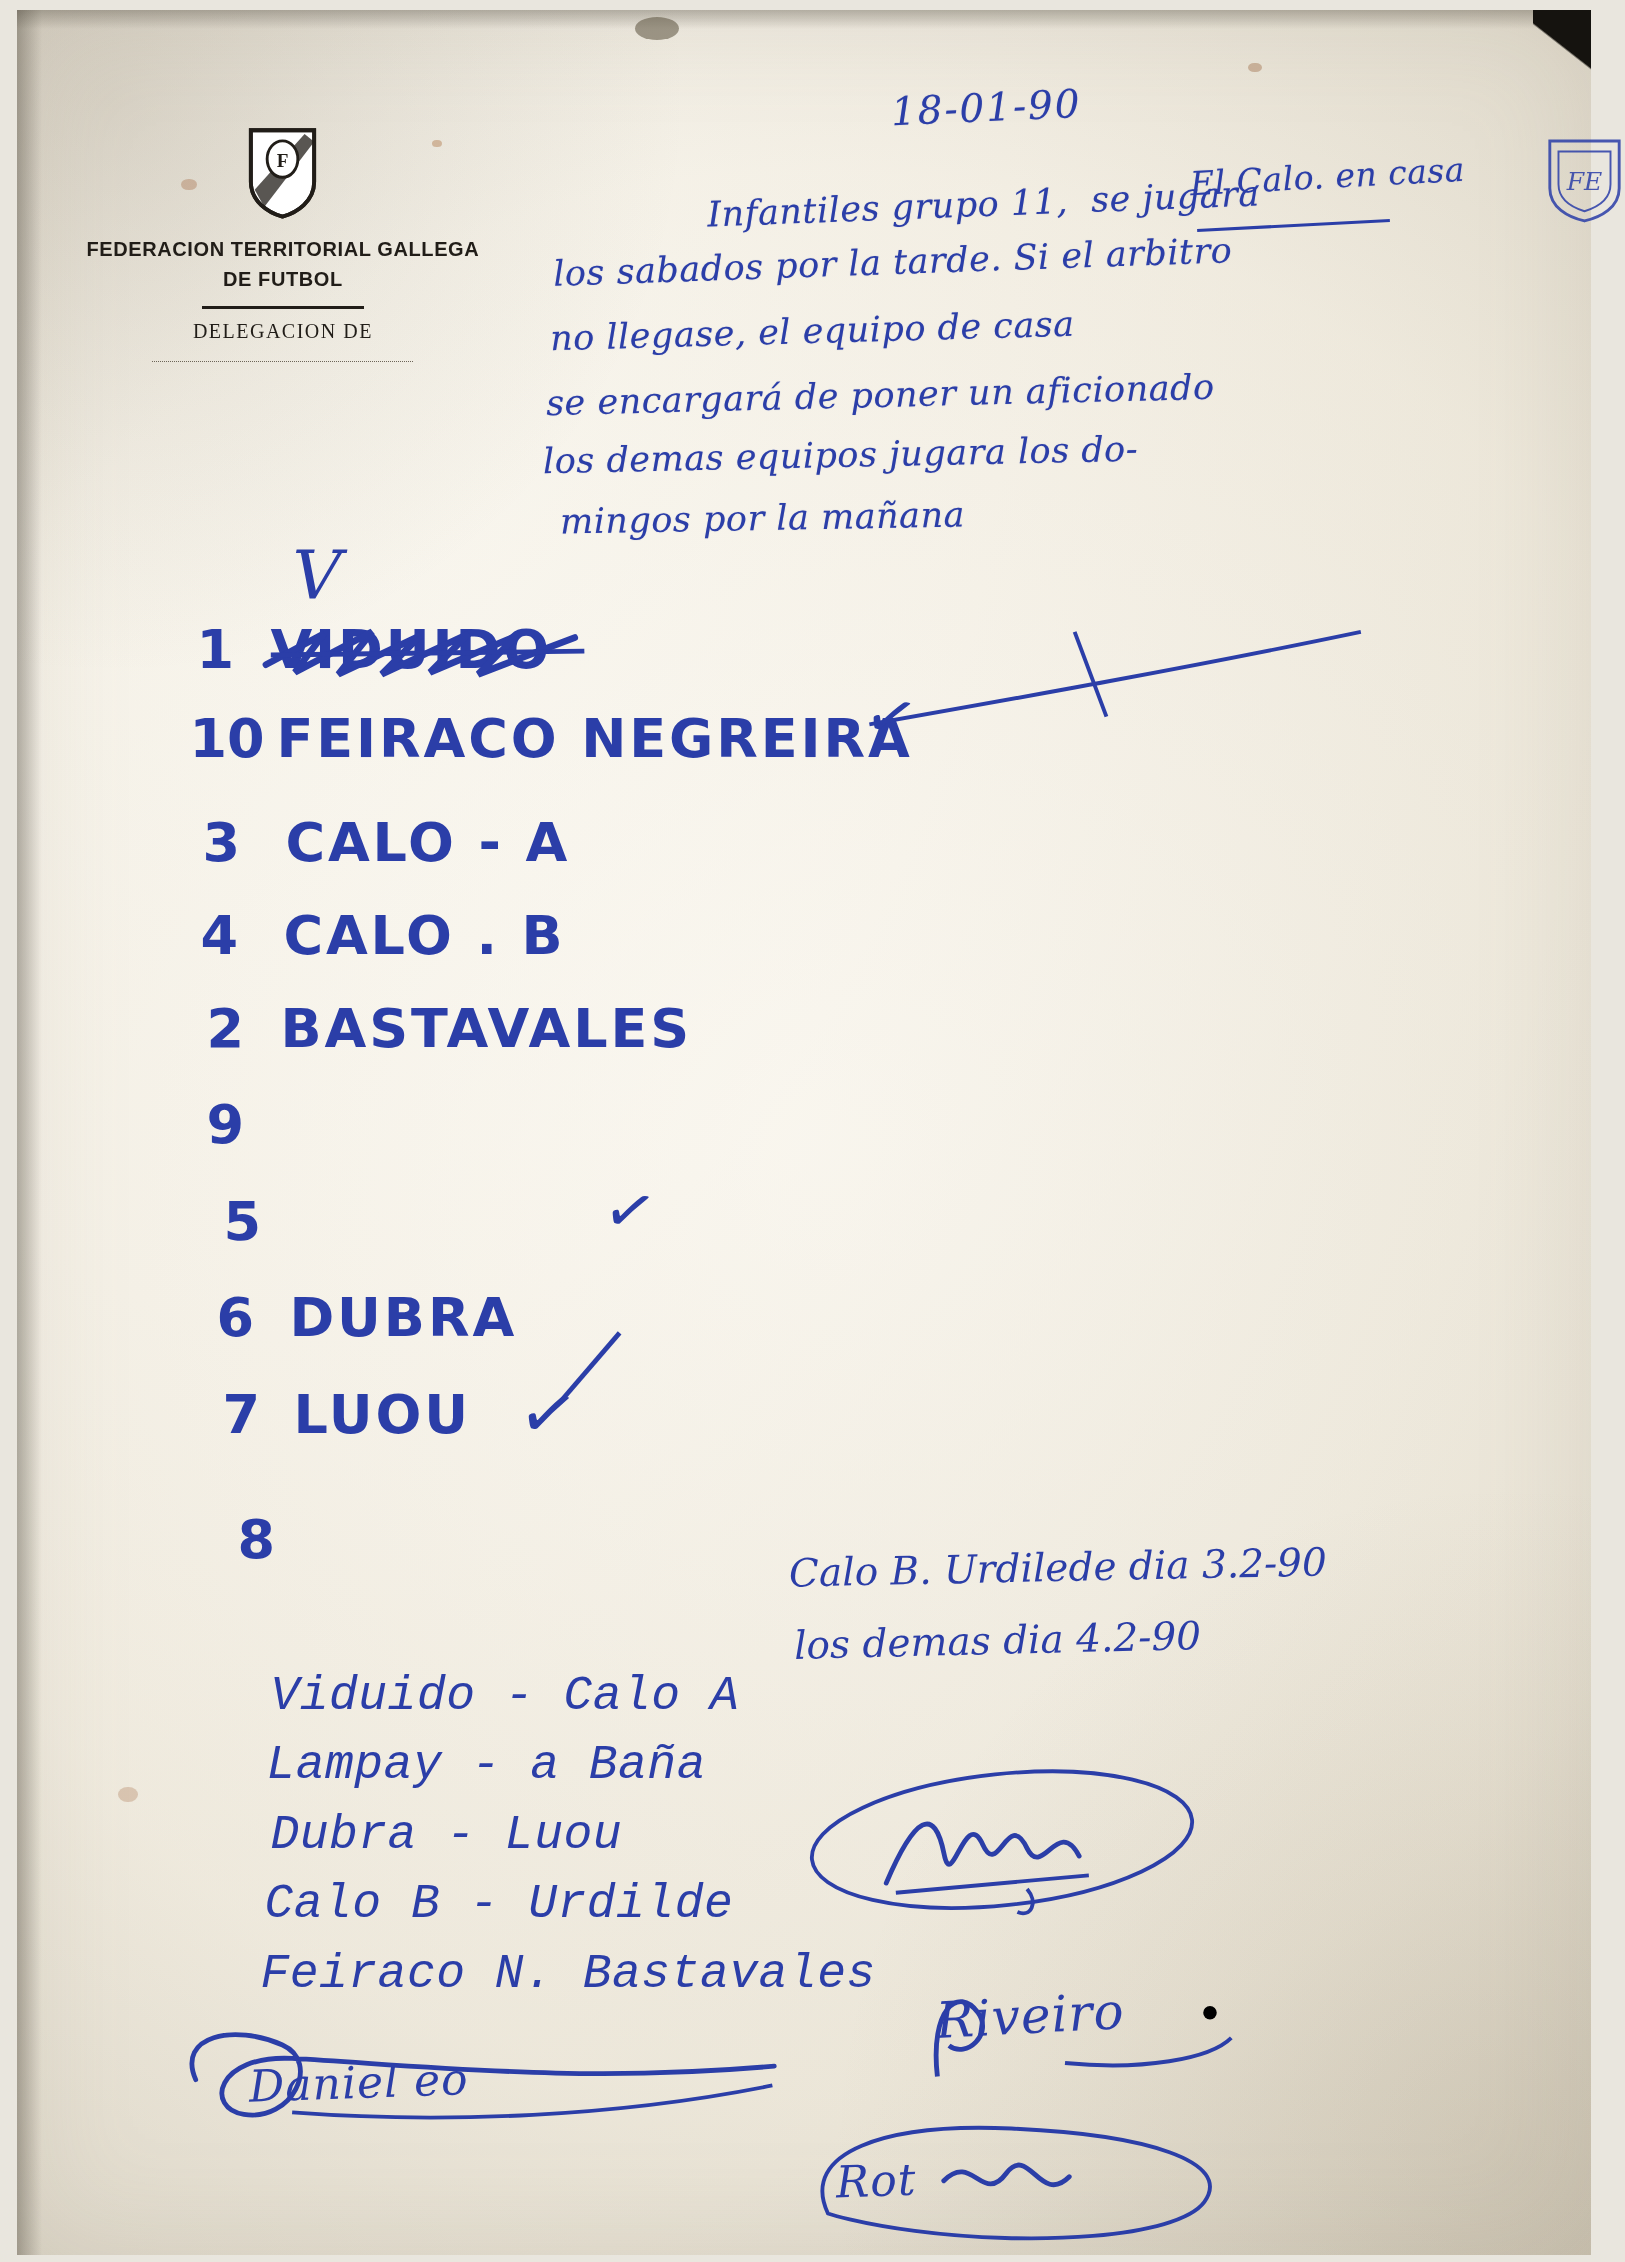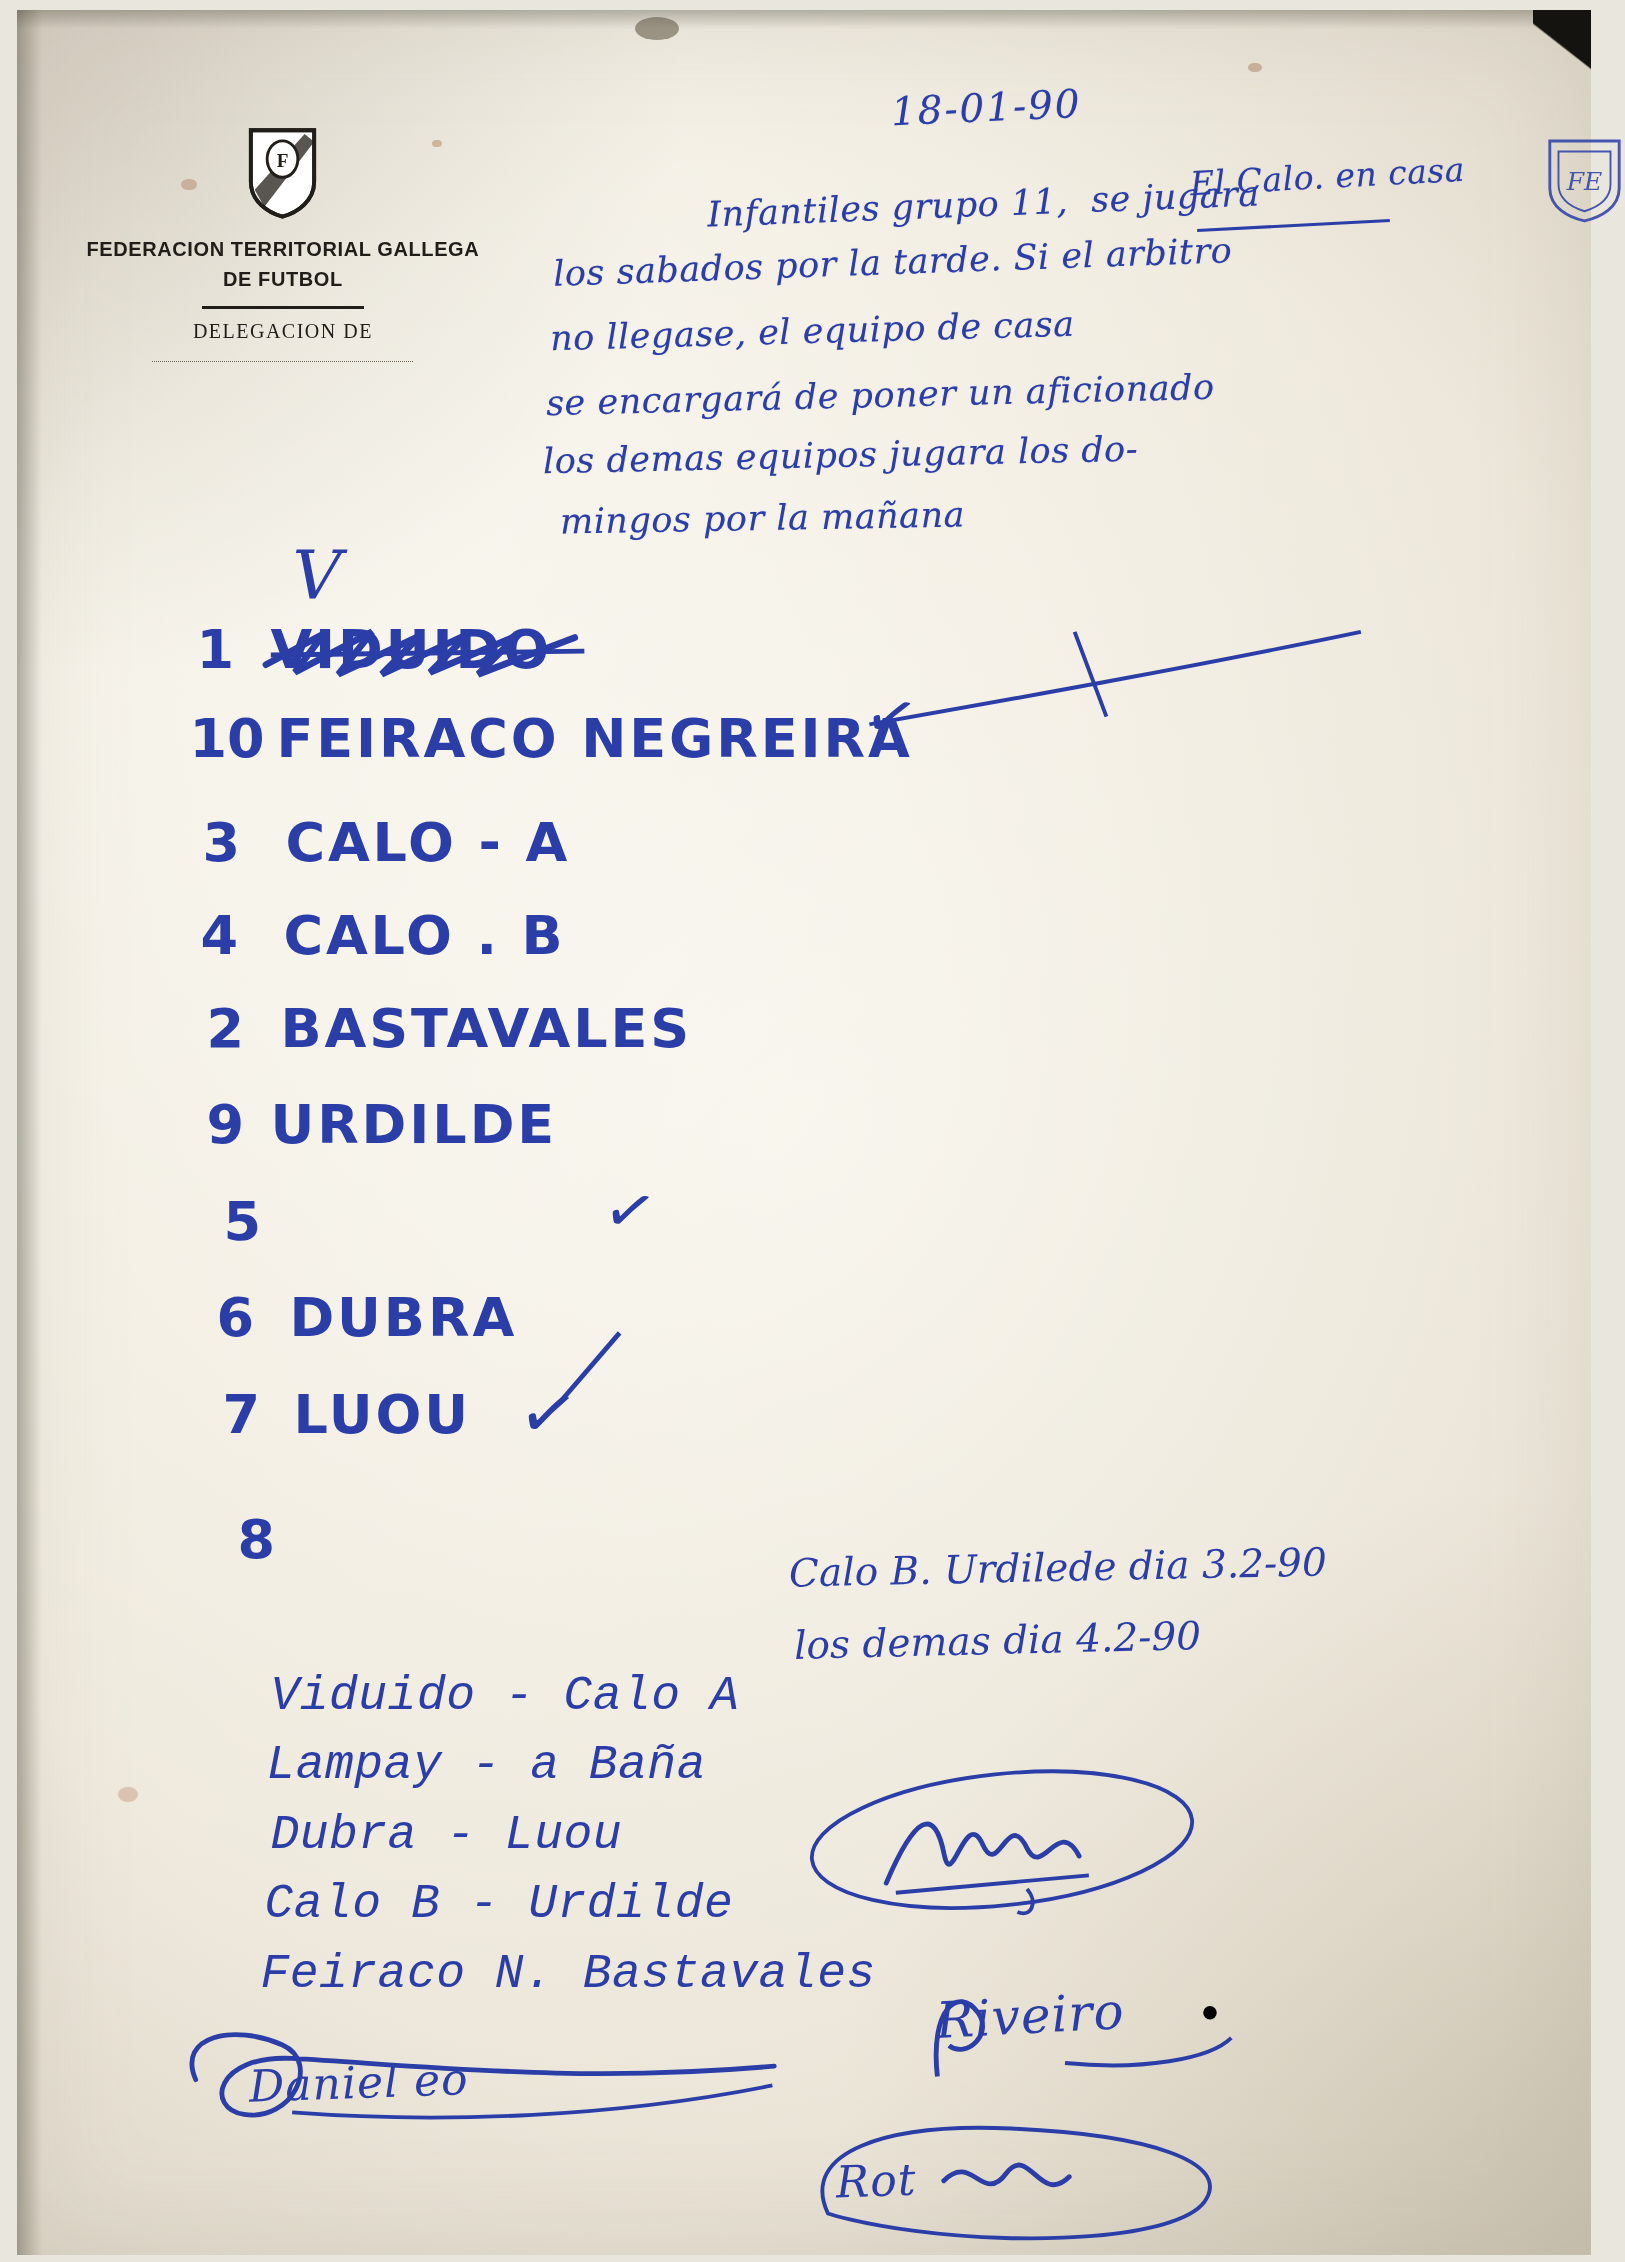--- a/index.html
+++ b/index.html
@@ -300,21 +300,20 @@
     <div class="list-num" style="left:185px; top:801px;">3</div>
     <div class="list-item" style="left:268px; top:801px;">CALO - A</div>
 
     <div class="list-num" style="left:183px; top:894px;">4</div>
     <div class="list-item" style="left:266px; top:894px;">CALO . B</div>
 
     <div class="list-num" style="left:189px; top:987px;">2</div>
     <div class="list-item" style="left:263px; top:987px;">BASTAVALES</div>
 
     <div class="list-num" style="left:189px; top:1083px;">9</div>
-    <div class="list-item" style="left:253px; top:1083px;">URDILDE</div>
 
     <div class="list-num" style="left:206px; top:1180px;">5</div>
     <div class="check" style="left:587px; top:1170px; transform:rotate(12deg);">✓</div>
 
     <div class="list-num" style="left:199px; top:1276px;">6</div>
     <div class="list-item" style="left:272px; top:1276px;">DUBRA</div>
     <svg class="ink" style="left:541px; top:1321px;" width="77" height="77" viewBox="0 0 80 80">
       <path d="M2 74 L64 2" stroke-width="5"></path>
     </svg>
 

